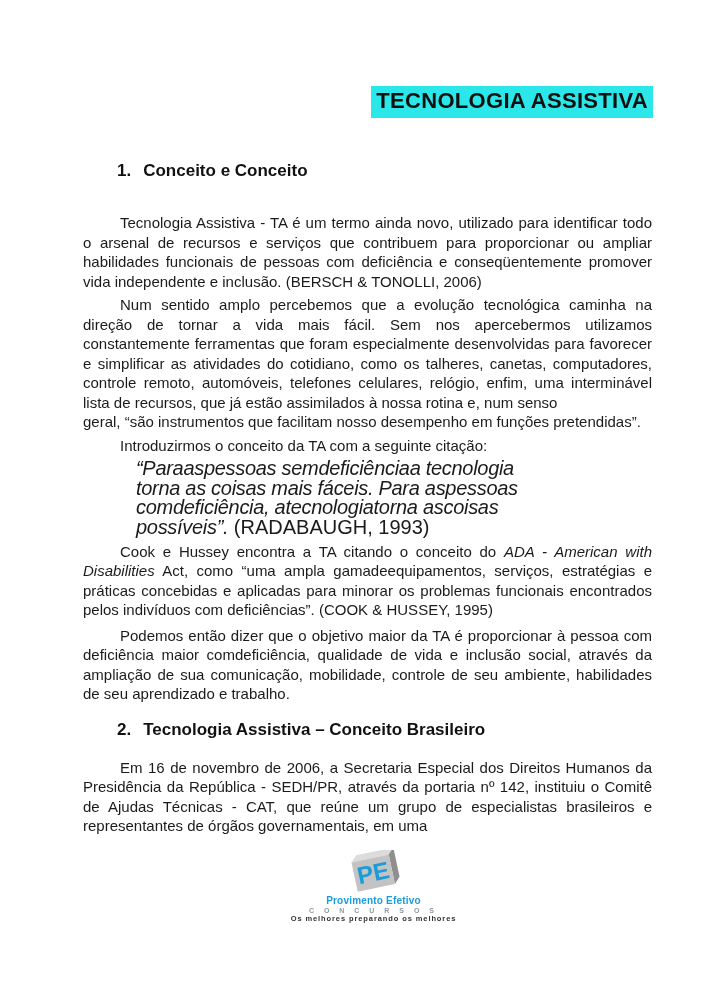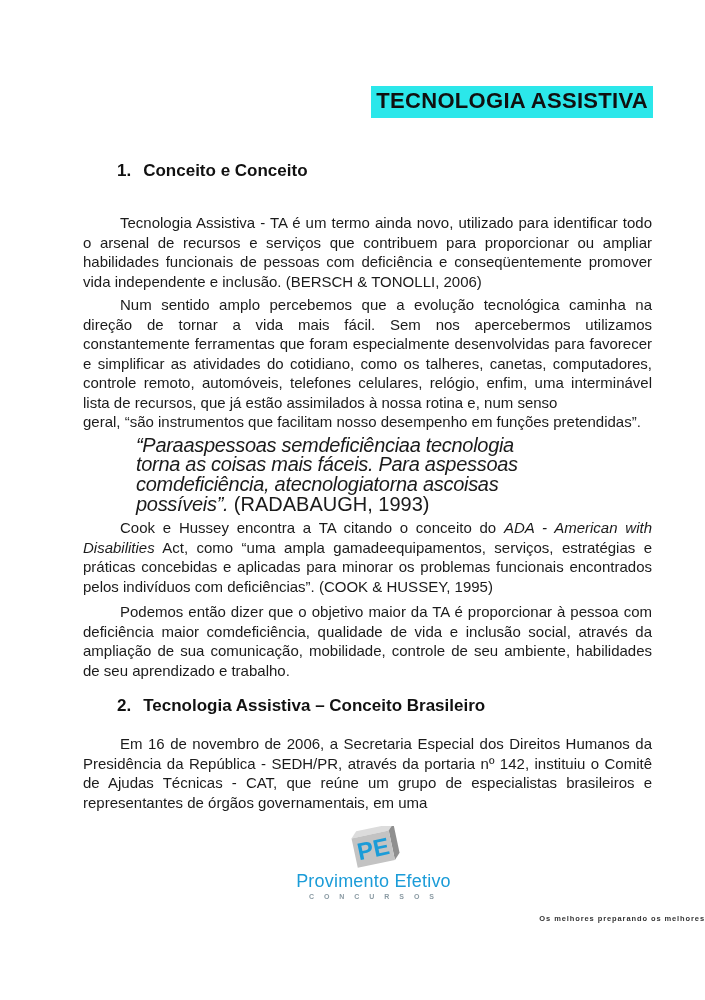--- a/index.html
+++ b/index.html
@@ -39,23 +39,23 @@
     font-size:20px;line-height:19.7px;text-align:left;margin-bottom:4px;
   }
   .qtext{font-style:italic;letter-spacing:-0.3px;}
   .qcite{font-style:normal;}
   .it{font-style:italic;}
   .footer{
     margin-top:14px;text-align:center;
     padding-left:42px; 
   }
   .logo-icon svg{display:block;margin:0 auto 1px auto;}
-  .brand{color:var(--brand-blue);font-weight:normal;font-size:18px;letter-spacing:.2px;}
+  .brand{color:var(--brand-blue);font-weight:bold;font-size:10px;letter-spacing:.2px;}
   .sub-brand{font-size:7px;letter-spacing:4px;color:var(--concursos-gray);margin-top:1px;font-weight:bold;}
-  .tagline{font-size:7.5px;font-weight:bold;color:var(--tagline-dark);letter-spacing:.9px;margin-top:14px;text-align:right;}
+  .tagline{font-size:7.5px;font-weight:bold;color:var(--tagline-dark);letter-spacing:.9px;margin-top:0;}
 </style>
 </head>
 <body>
 
 <div class="page">
 
   <div class="title-wrap">
     <h1 class="doc-title">TECNOLOGIA ASSISTIVA</h1>
   </div>
 
@@ -63,20 +63,21 @@
 
     <h2 class="sec-heading">
       <span class="sec-num">1.</span>
       <span class="sec-text">Conceito e Conceito</span>
     </h2>
 
     <p class="para">Tecnologia Assistiva - TA é um termo ainda novo, utilizado para identificar todo o arsenal de recursos e serviços que contribuem para proporcionar ou ampliar habilidades funcionais de pessoas com deficiência e conseqüentemente promover vida independente e inclusão. (BERSCH &amp; TONOLLI, 2006)</p>
 
     <p class="para"><span>Num sentido amplo percebemos que a evolução tecnológica caminha na direção de tornar a vida mais fácil. Sem nos apercebermos utilizamos constantemente ferramentas que foram especialmente desenvolvidas para favorecer e simplificar as atividades do cotidiano, como os talheres, canetas, computadores, controle remoto, automóveis, telefones celulares, relógio, enfim, uma interminável lista de recursos, que já estão assimilados à nossa rotina e, num senso</span><br><span>geral, “são instrumentos que facilitam nosso desempenho em funções pretendidas”.</span></p>
 
+    <p class="para para--single">Introduzirmos o conceito da TA com a seguinte citação:</p>
 
     <div class="quote"><span class="qtext">“Paraaspessoas semdeficiênciaa tecnologia torna as coisas mais fáceis. Para aspessoas comdeficiência, atecnologiatorna ascoisas possíveis”.</span><span class="qcite"> (RADABAUGH, 1993)</span></div>
 
     <p class="para"><span>Cook e Hussey encontra a TA citando o conceito do </span><span class="it">ADA - American with Disabilities</span><span> Act, como “uma ampla gamadeequipamentos, serviços, estratégias e práticas concebidas e aplicadas para minorar os problemas funcionais encontrados pelos indivíduos com deficiências”. (COOK &amp; HUSSEY, 1995)</span></p>
 
 
     <p class="para para--gap">Podemos então dizer que o objetivo maior da TA é proporcionar à pessoa com deficiência maior comdeficiência, qualidade de vida e inclusão social, através da ampliação de sua comunicação, mobilidade, controle de seu ambiente, habilidades de seu aprendizado e trabalho.</p>
 
     <h2 class="sec-heading sec-heading--two">
       <span class="sec-num">2.</span>

